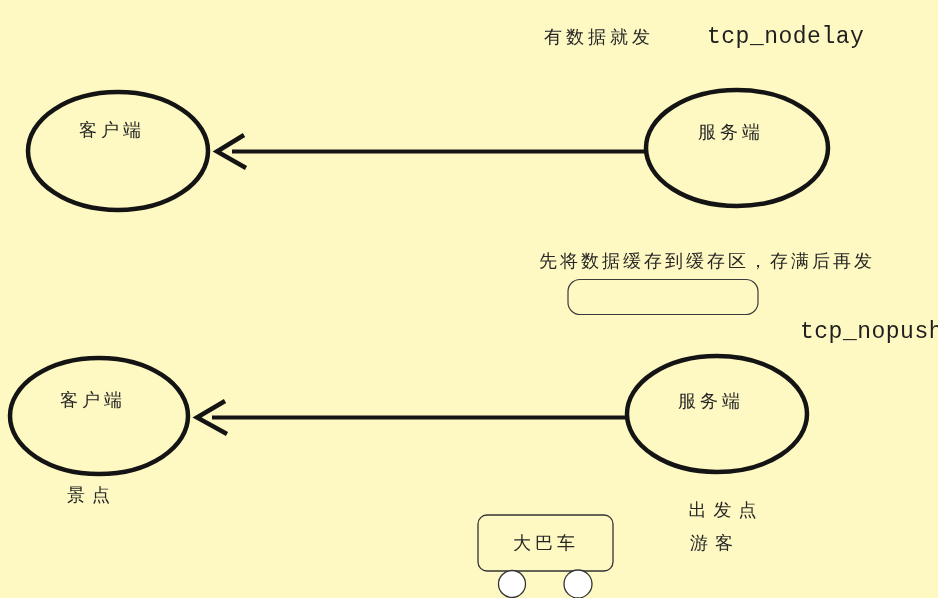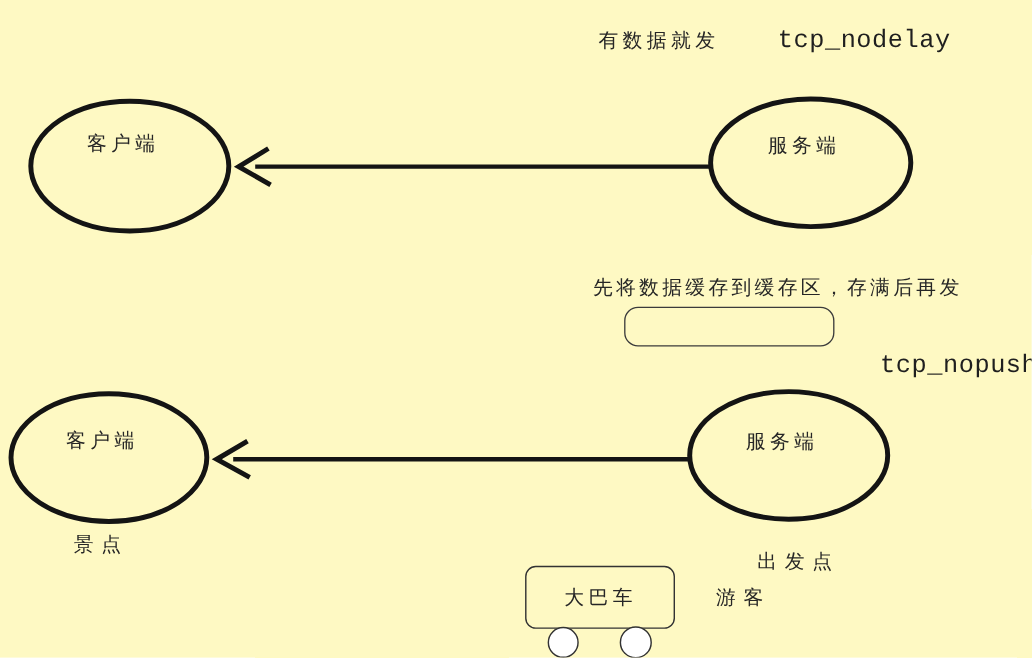--- a/index.html
+++ b/index.html
@@ -74,15 +74,15 @@
   <div class="zh centered" style="left:112px; top:130px;">客户端</div>
   <div class="zh centered" style="left:731px; top:132px;">服务端</div>
 
   <div class="zh" style="left:539px; top:251px; letter-spacing:3px;">先将数据缓存到缓存区，存满后再发</div>
   <div class="mono" style="left:800px; top:287px;margin-top:35px;">tcp_nopush</div>
   <div class="zh centered" style="left:93px; top:400px;">客户端</div>
   <div class="zh centered" style="left:711px; top:401px;">服务端</div>
   <div class="zh centered note" style="left:92px; top:495px;">景点</div>
   <div class="zh centered note" style="left:726px; top:510px;">出发点</div>
   <div class="zh centered" style="left:546px; top:543px;">大巴车</div>
-  <div class="zh centered note" style="left:676px; top:543px;">游客</div>
+  <div class="zh centered note" style="left:715px; top:543px;">游客</div>
 
 </div>
 
 </body></html>

